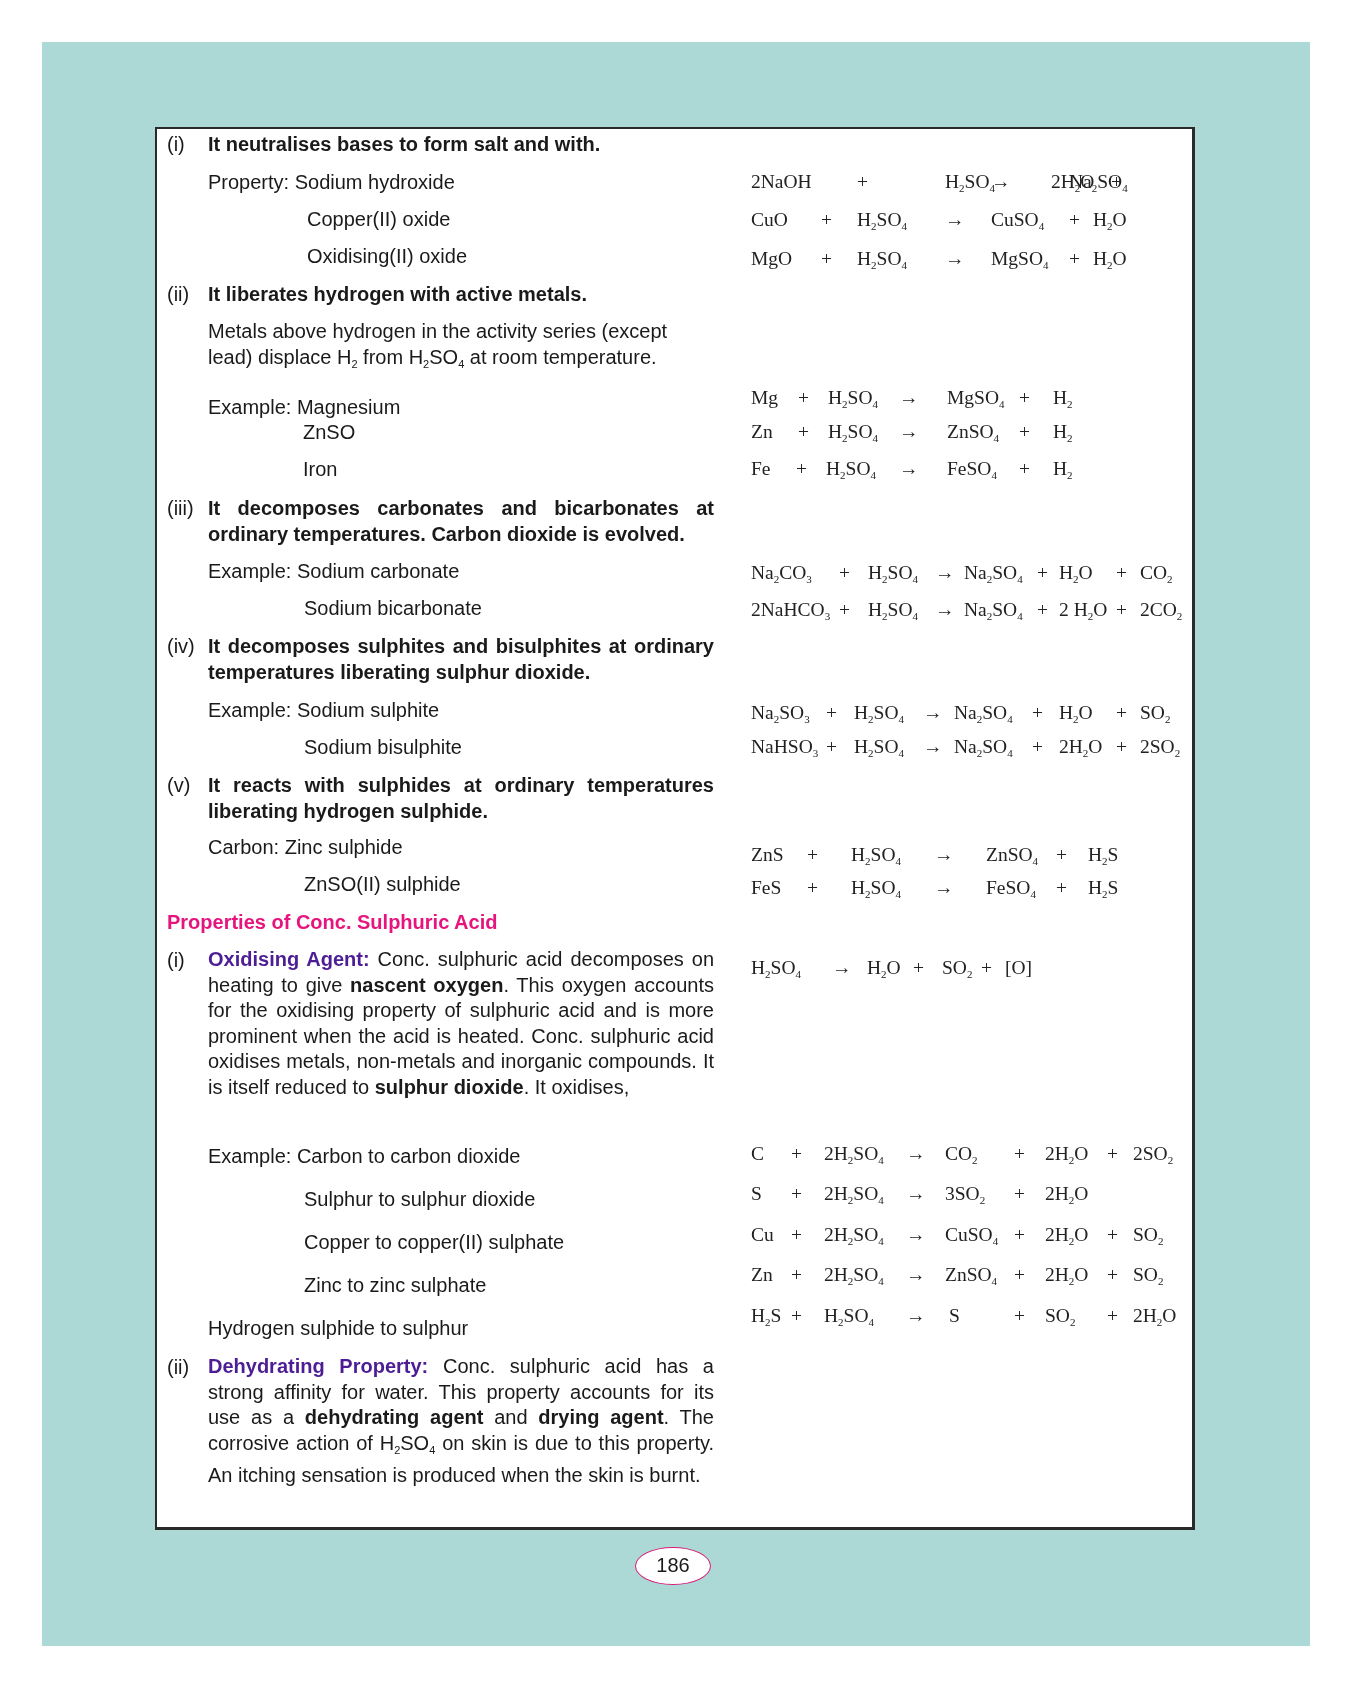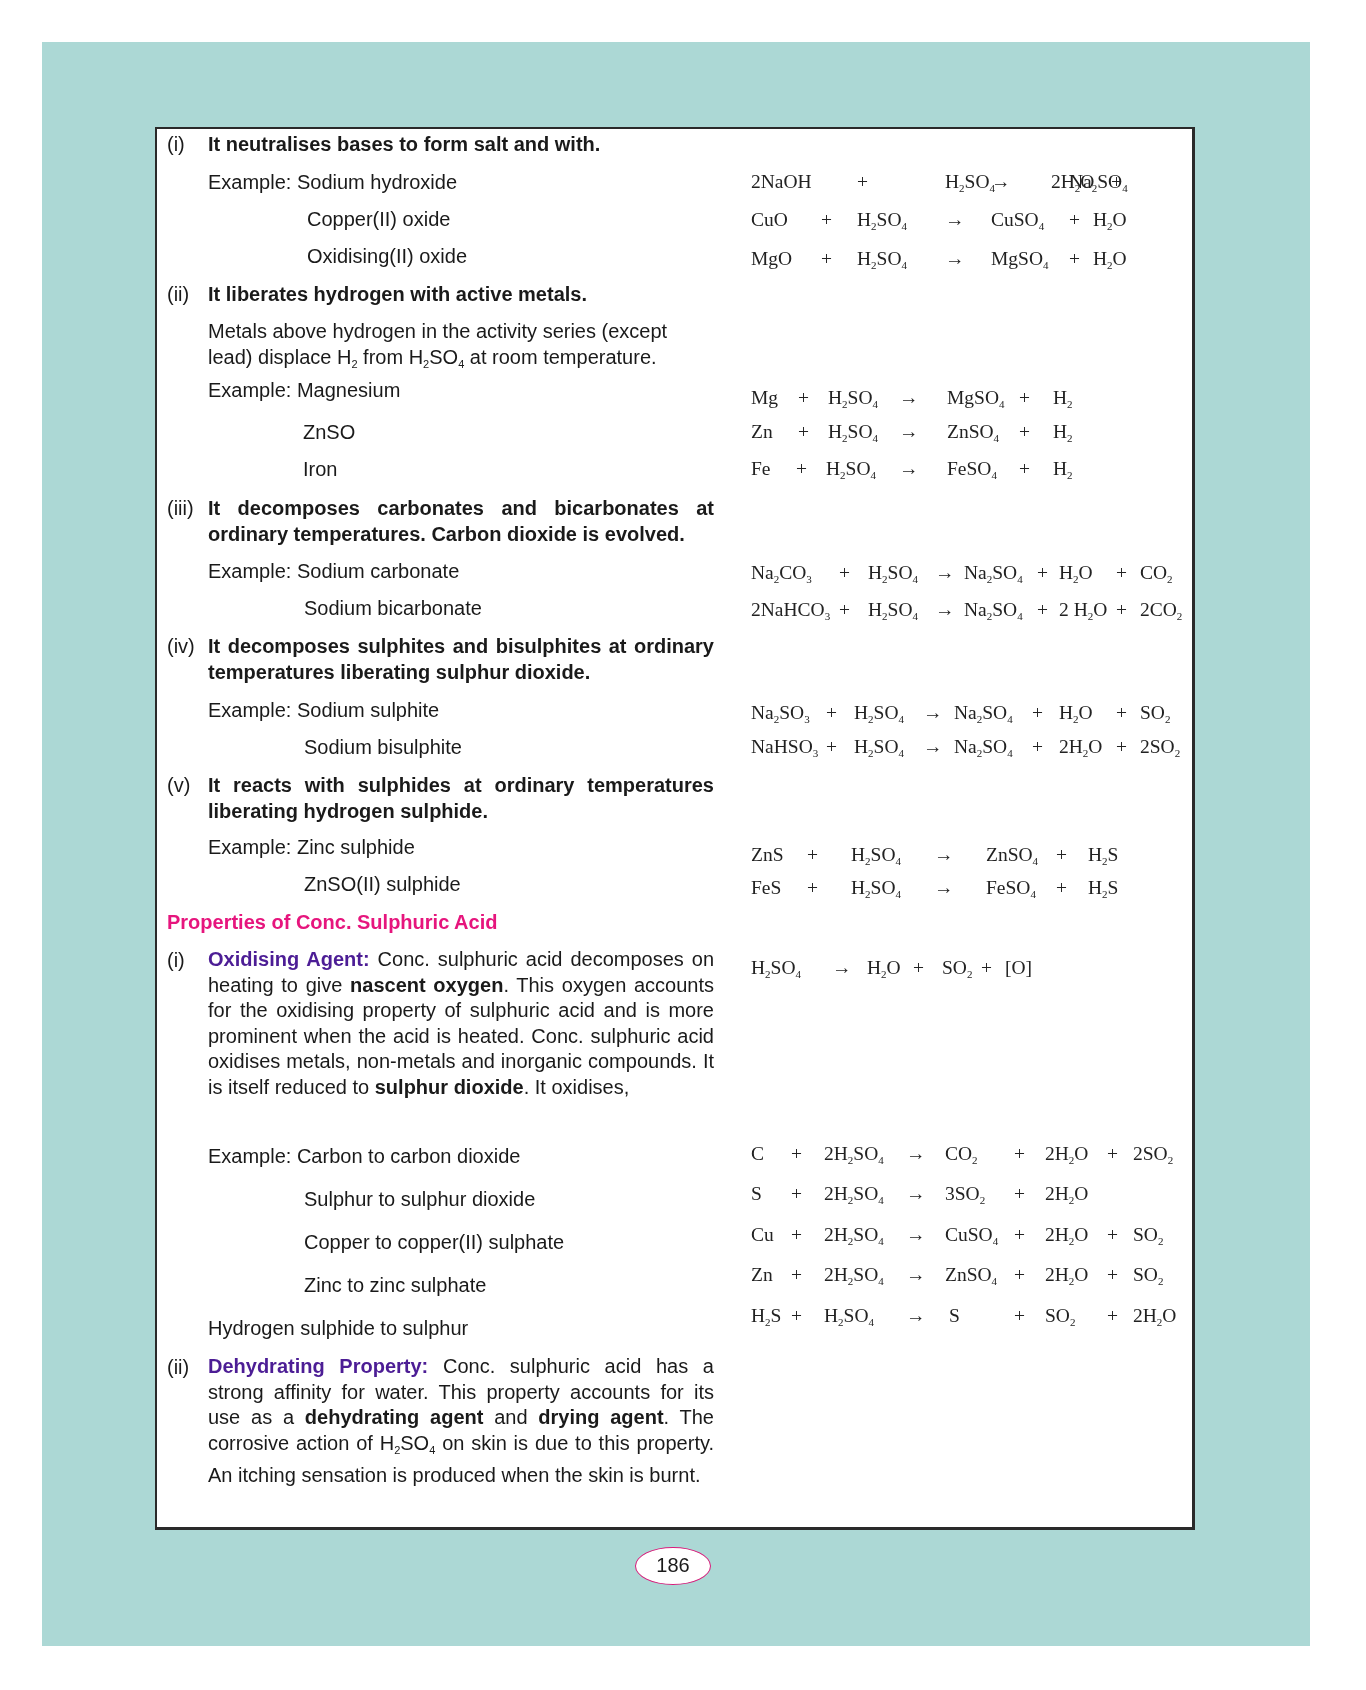--- a/index.html
+++ b/index.html
@@ -22,32 +22,32 @@
             font-family:"Liberation Sans", sans-serif; font-size:20px; color:#1a1a1a; }
 </style>
 </head>
 <body>
 
 <div class="bg"></div>
 <div class="card"></div>
 
 <div class="num" style="top:131px">(i)</div>
 <div class="t b" style="left:208px; top:131px">It neutralises bases to form salt and with.</div>
-<div class="t" style="left:208px; top:169px">Example: Sodium hydroxide</div>
+<div class="t" style="left:208px; top:169px">Property: Sodium hydroxide</div>
 <div class="t" style="left:307px; top:206px">Copper(II) oxide</div>
 <div class="t" style="left:307px; top:243px">Oxidising(II) oxide</div>
 <div class="eq" style="left:751px; top:169px; width:440px"><span class="c" style="left: 0px;">2NaOH</span><span class="c" style="left: 106px;">+</span><span class="c" style="left: 194px;">H<sub>2</sub>SO<sub>4</sub></span><span class="c" style="left: 240px;">→</span><span class="c" style="left: 318px;">Na<sub>2</sub>SO<sub>4</sub></span><span class="c" style="left: 360px;">+</span><span class="c" style="left: 300px;">2H<sub>2</sub>O</span></div>
 <div class="eq" style="left:751px; top:207px; width:440px"><span class="c" style="left: 0px;">CuO</span><span class="c" style="left: 70px;">+</span><span class="c" style="left: 106px;">H<sub>2</sub>SO<sub>4</sub></span><span class="c" style="left: 194px;">→</span><span class="c" style="left: 240px;">CuSO<sub>4</sub></span><span class="c" style="left: 318px;">+</span><span class="c" style="left: 342px;">H<sub>2</sub>O</span></div>
 <div class="eq" style="left:751px; top:246px; width:440px"><span class="c" style="left: 0px;">MgO</span><span class="c" style="left: 70px;">+</span><span class="c" style="left: 106px;">H<sub>2</sub>SO<sub>4</sub></span><span class="c" style="left: 194px;">→</span><span class="c" style="left: 240px;">MgSO<sub>4</sub></span><span class="c" style="left: 318px;">+</span><span class="c" style="left: 342px;">H<sub>2</sub>O</span></div>
 
 <div class="num" style="top:281px">(ii)</div>
 <div class="t b" style="left:208px; top:281px">It liberates hydrogen with active metals.</div>
 <div class="t" style="left:208px; top:318px">Metals above hydrogen in the activity series (except</div>
 <div class="t" style="left:208px; top:344px">lead) displace H<sub>2</sub> from H<sub>2</sub>SO<sub>4</sub> at room temperature.</div>
-<div class="t" style="left:208px; top:377px">Example: Magnesium</div>
+<div class="t" style="left:208px; top:394px">Example: Magnesium</div>
 <div class="t" style="left:303px; top:419px">ZnSO</div>
 <div class="t" style="left:303px; top:456px">Iron</div>
 <div class="eq" style="left:751px; top:385px"><span class="c" style="left: 0px;">Mg</span><span class="c" style="left: 47px;">+</span><span class="c" style="left: 77px;">H<sub>2</sub>SO<sub>4</sub></span><span class="c" style="left: 148px;">→</span><span class="c" style="left: 196px;">MgSO<sub>4</sub></span><span class="c" style="left: 268px;">+</span><span class="c" style="left: 302px;">H<sub>2</sub></span></div>
 <div class="eq" style="left:751px; top:419px"><span class="c" style="left: 0px;">Zn</span><span class="c" style="left: 47px;">+</span><span class="c" style="left: 77px;">H<sub>2</sub>SO<sub>4</sub></span><span class="c" style="left: 148px;">→</span><span class="c" style="left: 196px;">ZnSO<sub>4</sub></span><span class="c" style="left: 268px;">+</span><span class="c" style="left: 302px;">H<sub>2</sub></span></div>
 <div class="eq" style="left:751px; top:456px"><span class="c" style="left: 0px;">Fe</span><span class="c" style="left: 45px;">+</span><span class="c" style="left: 75px;">H<sub>2</sub>SO<sub>4</sub></span><span class="c" style="left: 148px;">→</span><span class="c" style="left: 196px;">FeSO<sub>4</sub></span><span class="c" style="left: 268px;">+</span><span class="c" style="left: 302px;">H<sub>2</sub></span></div>
 
 <div class="num" style="top:495px">(iii)</div>
 <div class="t b" style="left:208px; top:495px; width:506px; text-align:justify; text-align-last:justify">It decomposes carbonates and bicarbonates at</div>
 <div class="t b" style="left:208px; top:521px">ordinary temperatures. Carbon dioxide is evolved.</div>
 <div class="t" style="left:208px; top:558px">Example: Sodium carbonate</div>
@@ -59,21 +59,21 @@
 <div class="t b" style="left:208px; top:633px; width:506px; text-align:justify; text-align-last:justify">It decomposes sulphites and bisulphites at ordinary</div>
 <div class="t b" style="left:208px; top:659px">temperatures liberating sulphur dioxide.</div>
 <div class="t" style="left:208px; top:697px">Example: Sodium sulphite</div>
 <div class="t" style="left:304px; top:734px">Sodium bisulphite</div>
 <div class="eq" style="left:751px; top:700px"><span class="c" style="left: 0px;">Na<sub>2</sub>SO<sub>3</sub></span><span class="c" style="left: 75px;">+</span><span class="c" style="left: 103px;">H<sub>2</sub>SO<sub>4</sub></span><span class="c" style="left: 172px;">→</span><span class="c" style="left: 203px;">Na<sub>2</sub>SO<sub>4</sub></span><span class="c" style="left: 281px;">+</span><span class="c" style="left: 308px;">H<sub>2</sub>O</span><span class="c" style="left: 365px;">+</span><span class="c" style="left: 389px;">SO<sub>2</sub></span></div>
 <div class="eq" style="left:751px; top:734px"><span class="c" style="left: 0px;">NaHSO<sub>3</sub></span><span class="c" style="left: 75px;">+</span><span class="c" style="left: 103px;">H<sub>2</sub>SO<sub>4</sub></span><span class="c" style="left: 172px;">→</span><span class="c" style="left: 203px;">Na<sub>2</sub>SO<sub>4</sub></span><span class="c" style="left: 281px;">+</span><span class="c" style="left: 308px;">2H<sub>2</sub>O</span><span class="c" style="left: 365px;">+</span><span class="c" style="left: 389px;">2SO<sub>2</sub></span></div>
 
 <div class="num" style="top:772px">(v)</div>
 <div class="t b" style="left:208px; top:772px; width:506px; text-align:justify; text-align-last:justify">It reacts with sulphides at ordinary temperatures</div>
 <div class="t b" style="left:208px; top:798px">liberating hydrogen sulphide.</div>
-<div class="t" style="left:208px; top:834px">Example: Zinc sulphide</div>
+<div class="t" style="left:208px; top:834px">Carbon: Zinc sulphide</div>
 <div class="t" style="left:304px; top:871px">ZnSO(II) sulphide</div>
 <div class="eq" style="left:751px; top:842px"><span class="c" style="left: 0px;">ZnS</span><span class="c" style="left: 56px;">+</span><span class="c" style="left: 100px;">H<sub>2</sub>SO<sub>4</sub></span><span class="c" style="left: 183px;">→</span><span class="c" style="left: 235px;">ZnSO<sub>4</sub></span><span class="c" style="left: 305px;">+</span><span class="c" style="left: 337px;">H<sub>2</sub>S</span></div>
 <div class="eq" style="left:751px; top:875px"><span class="c" style="left: 0px;">FeS</span><span class="c" style="left: 56px;">+</span><span class="c" style="left: 100px;">H<sub>2</sub>SO<sub>4</sub></span><span class="c" style="left: 183px;">→</span><span class="c" style="left: 235px;">FeSO<sub>4</sub></span><span class="c" style="left: 305px;">+</span><span class="c" style="left: 337px;">H<sub>2</sub>S</span></div>
 
 <div class="head" style="top:909px">Properties of Conc. Sulphuric Acid</div>
 
 <div class="num" style="top:947px">(i)</div>
 <div class="para" style="left:208px; top:947px"><span class="blue">Oxidising Agent:</span><span> Conc. sulphuric acid decomposes on heating to give </span><b>nascent oxygen</b><span>. This oxygen accounts for the oxidising property of sulphuric acid and is more prominent when the acid is heated. Conc. sulphuric acid oxidises metals, non-metals and inorganic compounds. It is itself reduced to </span><b>sulphur dioxide</b><span>. It oxidises,</span></div>
 <div class="eq" style="left:751px; top:955px"><span class="c" style="left: 0px;">H<sub>2</sub>SO<sub>4</sub></span><span class="c" style="left: 81px;">→</span><span class="c" style="left: 116px;">H<sub>2</sub>O</span><span class="c" style="left: 162px;">+</span><span class="c" style="left: 191px;">SO<sub>2</sub></span><span class="c" style="left: 230px;">+</span><span class="c" style="left: 254px;">[O]</span></div>
 

